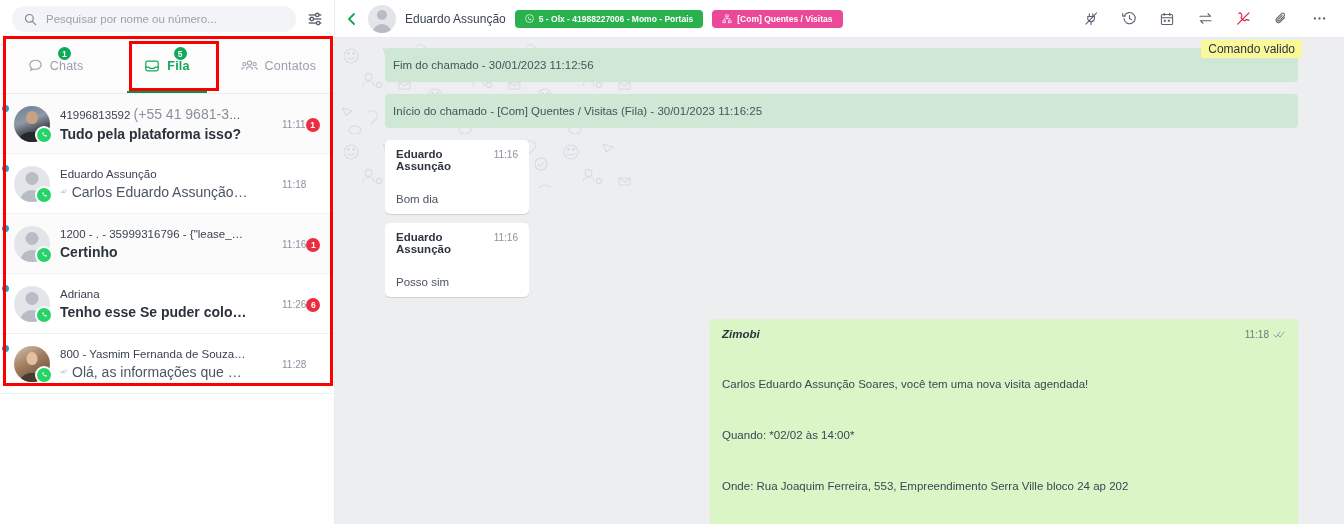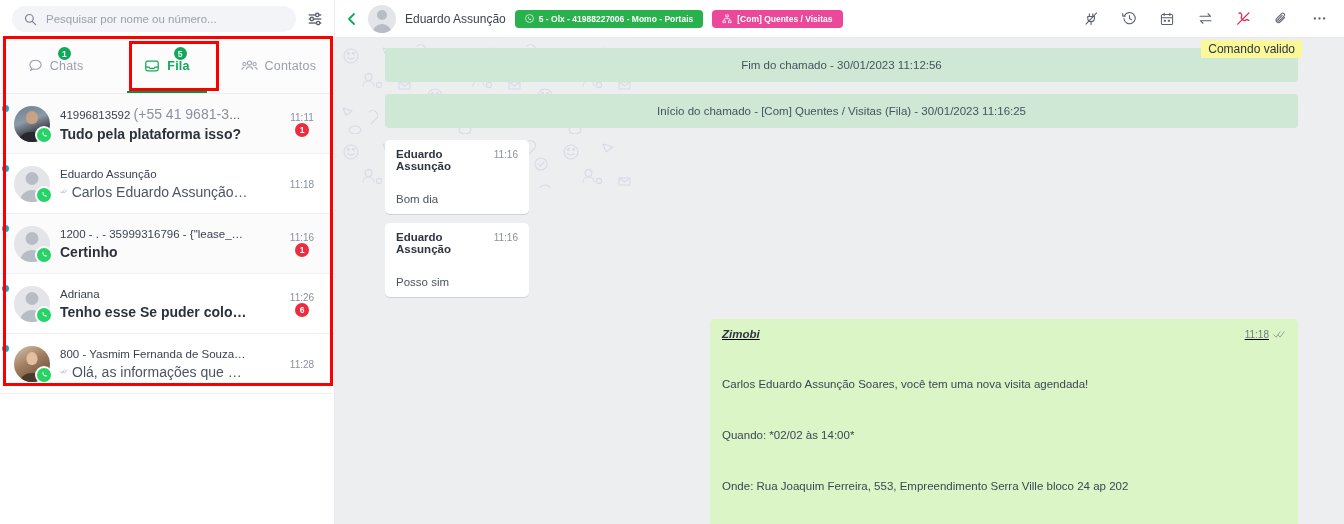--- a/index.html
+++ b/index.html
@@ -114,21 +114,21 @@
   }
   .chat-title .sub { font-size: 14px; color: #8a919d; }
   .chat-preview {
     font-size: 14px; color: #4b5563;
     display: flex; align-items: center; gap: 4px;
     white-space: nowrap; overflow: hidden; text-overflow: ellipsis;
   }
   .chat-preview.unread { font-weight: bold; color: #2c323c; }
   .chat-preview .ptext { overflow: hidden; text-overflow: ellipsis; white-space: nowrap; }
   .chat-right {
-    width: 40px; flex: none; display: flex; flex-direction: column;
+    width: 40px; flex: none; display: flex; flex-direction: row;
     align-items: center; gap: 0; padding-top: 2px; margin-left: 24px;
   }
   .chat-time { font-size: 10px; color: #8a919d; }
   .unread-badge {
     width: 14px; height: 14px; border-radius: 50%;
     background: #ec2d3f; color: #fff; font-size: 8.5px; font-weight: bold;
     display: flex; align-items: center; justify-content: center;
   }
 
   
@@ -175,40 +175,40 @@
   
   #msg-area {
     flex: 1; overflow: hidden; position: relative;
     background-color: #eceef0;
     padding: 10px 46px 0 50px;
   }
   #doodles { position: absolute; inset: 0; opacity: .5; pointer-events: none; }
   #msg-inner { position: relative; z-index: 2; }
   .sys-msg {
     background: #cfe8d5; color: #46535b; border-radius: 4px;
-    font-size: 11.5px; text-align: center;
+    font-size: 11.5px; text-align: left;
     padding: 11px 8px; margin-bottom: 12px;
   }
   .bubble-in {
     background: #ffffff; border-radius: 5px;
     padding: 8px 11px 9px 11px; margin-bottom: 9px;
     width: 144px; box-shadow: 0 1px 0.5px rgba(11,20,26,.13);
   }
   .bub-head { display: flex; align-items: baseline; gap: 7px; }
   .bub-name { font-size: 11.5px; font-weight: bold; color: #2e3440; }
   .bub-time { font-size: 10px; color: #8a919d; }
   .bub-text { font-size: 11.5px; color: #4a5360; margin-top: 21px; }
   .bubble-out {
     background: #dcf5c6; border-radius: 5px;
     padding: 9px 12px 12px 12px;
     margin-left: auto; width: 588px;
     box-shadow: 0 1px 0.5px rgba(11,20,26,.13);
     position: relative; margin-top: 22px;
   }
-  .out-head { display: flex; align-items: center; text-decoration: underline; }
+  .out-head { display: flex; align-items: center; }
   .out-name { font-size: 11.5px; font-weight: bold; font-style: italic; color: #2e3440; }
   .out-meta { margin-left: auto; display: flex; align-items: center; gap: 4px; }
   .out-time { font-size: 10px; color: #71797f; }
   .out-body { font-size: 11.5px; color: #3b4654; line-height: 17px; white-space: pre-wrap; margin-top: 2px; }
 </style>
 </head>
 <body>
 
 <div id="app">
 

